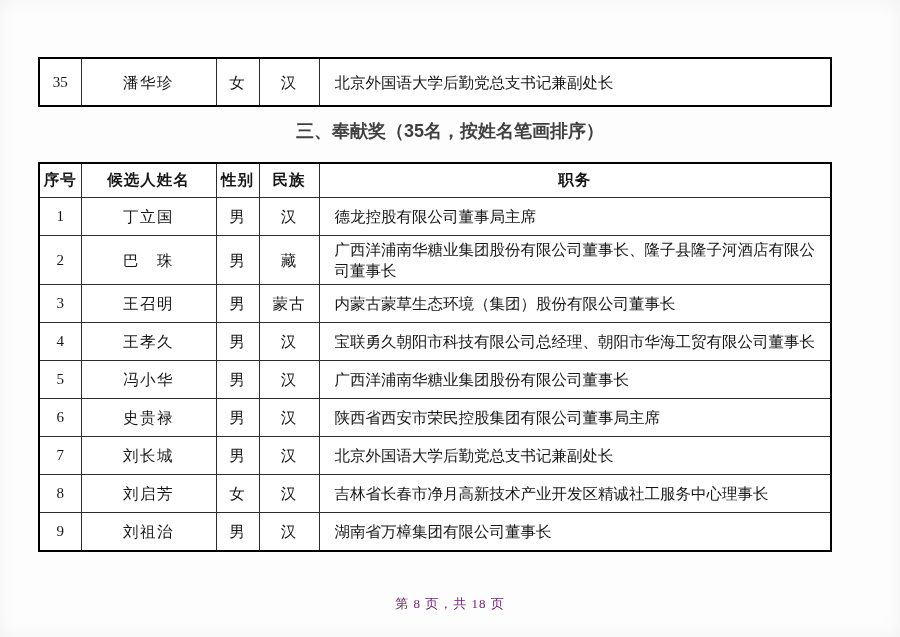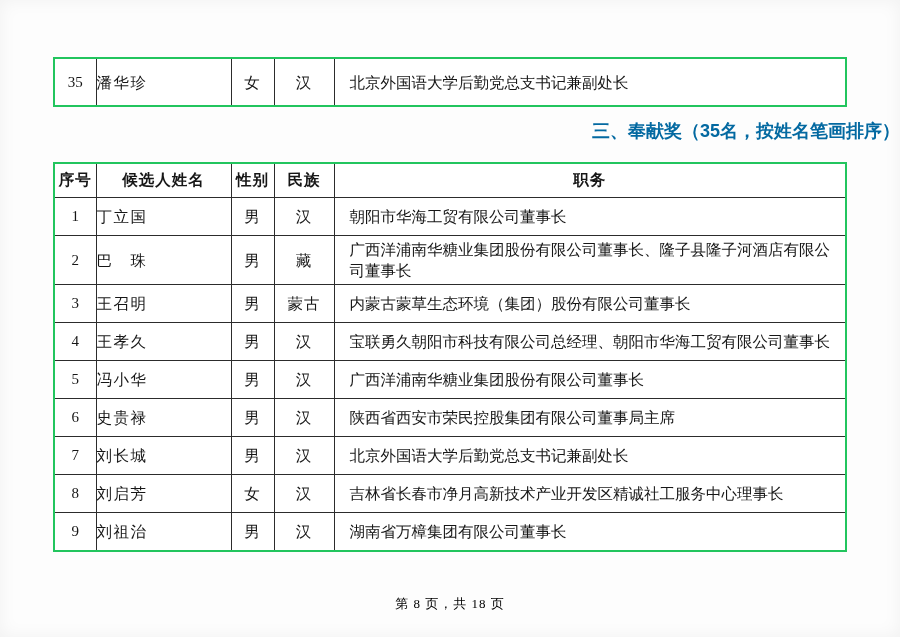--- a/index.html
+++ b/index.html
@@ -2,45 +2,45 @@
 <html><head>
 <meta charset="utf-8">
 <style>
   html,body{margin:0;padding:0;background:#ffffff;}
   .page{
     position:relative;width:900px;height:637px;background:#fdfdfd;overflow:hidden;
     font-family:"Liberation Serif","DejaVu Serif",serif;color:#161616;
     box-shadow:inset 0 0 18px rgba(0,0,0,0.05);
   }
   table.tbl{
-    position:absolute;left:53px;border-collapse:collapse;table-layout:fixed;
-    width:792px;border:2px solid #22c55e;background:#fff;
+    position:absolute;left:38px;border-collapse:collapse;table-layout:fixed;
+    width:792px;border:2px solid #000000;background:#fff;
   }
   .tbl-prev{top:57px;}
   .tbl-main{top:162px;}
   .tbl td,.tbl th{border:1px solid #2c2c2c;overflow:hidden;}
   .tbl th{
     font-family:Liberation Mono, monospace;
     font-weight:700;font-size:15.5px;height:33px;text-align:center;padding:0;
     letter-spacing:1px;
   }
   .tbl td{font-size:15.5px;line-height:21px;height:31px;vertical-align:middle;}
   .tbl-prev td{height:40px;}
   td.c0{text-align:center;font-size:15px;padding:0;}
-  td.c1{text-align:left;letter-spacing:1.5px;padding:0;}
+  td.c1{text-align:center;letter-spacing:1.5px;padding:0;}
   td.c2,td.c3{text-align:center;padding:0;letter-spacing:1px;}
   td.c4{text-align:left;padding:3px 12px 3px 15px;}
   .section-title{
-    position:absolute;top:119px;left:0;width:100%;text-align:right;
+    position:absolute;top:119px;left:0;width:100%;text-align:center;
     font-family:"Liberation Sans","DejaVu Sans",sans-serif;
-    font-weight:700;font-size:18px;color:#0369a1;
+    font-weight:700;font-size:18px;color:#404040;
   }
   .page-footer{
     position:absolute;top:595px;left:0;width:100%;text-align:center;
-    font-size:13px;color:#000000;letter-spacing:1px;
+    font-size:13px;color:#701a75;letter-spacing:1px;
   }
 </style>
 </head>
 <body>
 
 <div class="page">
 
   <table class="tbl tbl-prev">
     <colgroup>
       <col style="width:42px">
@@ -78,21 +78,21 @@
         <th>民族</th>
         <th>职务</th>
       </tr>
     </thead>
     <tbody id="main-body">
         <tr>
           <td class="c0">1</td>
           <td class="c1">丁立国</td>
           <td class="c2">男</td>
           <td class="c3">汉</td>
-          <td class="c4">朝阳市华海工贸有限公司董事长</td>
+          <td class="c4">德龙控股有限公司董事局主席</td>
         </tr>
         <tr>
           <td class="c0">2</td>
           <td class="c1">巴　珠</td>
           <td class="c2">男</td>
           <td class="c3">藏</td>
           <td class="c4">广西洋浦南华糖业集团股份有限公司董事长、隆子县隆子河酒店有限公司董事长</td>
         </tr>
         <tr>
           <td class="c0">3</td>

